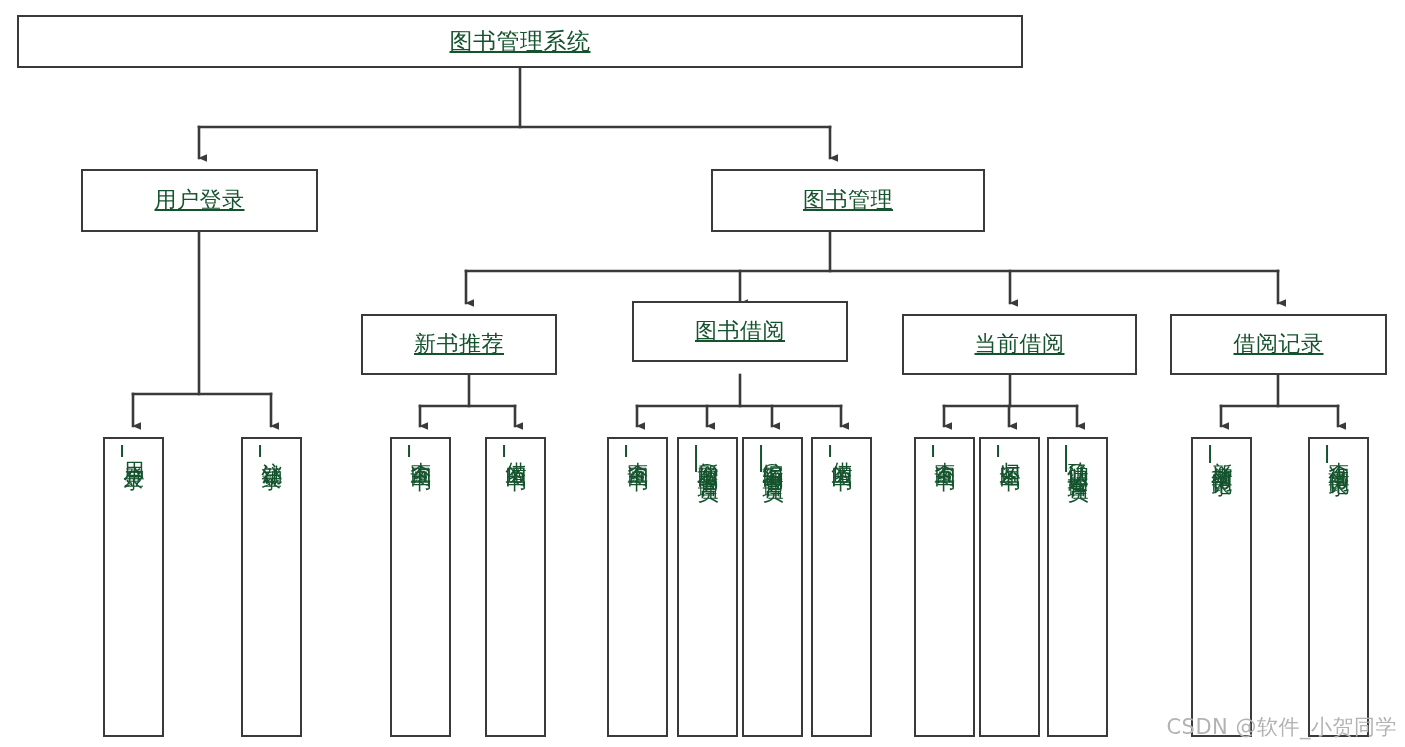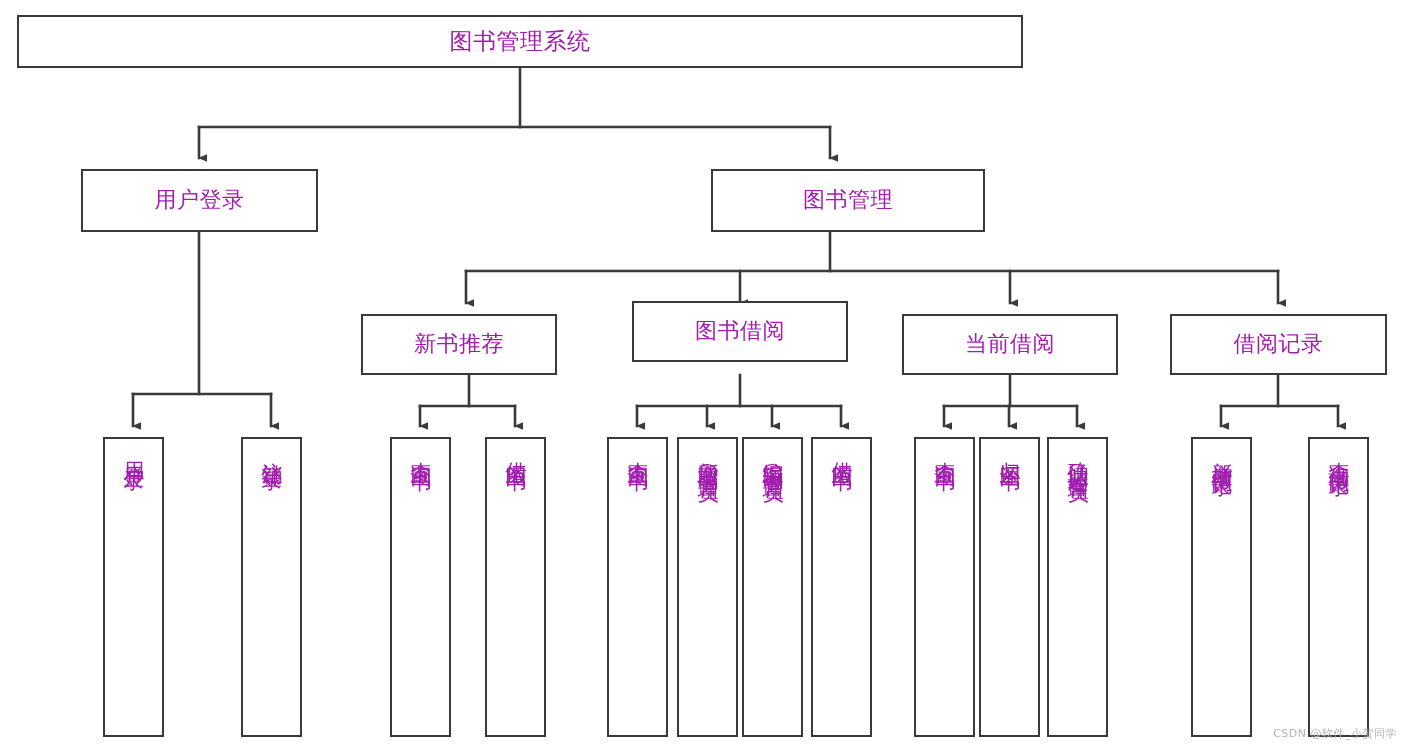--- a/index.html
+++ b/index.html
@@ -31,24 +31,25 @@
     position: absolute;
     box-sizing: border-box;
     border: 2px solid #3a3a3a;
     background: #ffffff;
     display: flex;
     align-items: center;
     justify-content: center;
     overflow: hidden;
   }
   .node-label {
-    color: #a21caf;
+    color: #14532d;
     letter-spacing: 0.5px;
     white-space: nowrap;
     line-height: 1.1;
+    text-decoration: underline;
   }
   .node-box.horizontal .node-label {
     writing-mode: horizontal-tb;
   }
   .node-box.vertical {
     align-items: flex-start;
     justify-content: center;
     padding-top: 6px;
   }
   .node-box.vertical .node-label {
@@ -58,21 +59,21 @@
     white-space: nowrap;
   }
   #node-root .node-label { font-size: 23px; }
   .lvl2 .node-label { font-size: 22px; }
   .lvl3 .node-label { font-size: 22px; }
   .leaf .node-label { font-size: 21px; }
   #watermark {
     position: absolute;
     right: 8px;
     bottom: 6px;
-    font-size: 11px;
+    font-size: 21px;
     color: #b3b3b3;
     letter-spacing: 0.5px;
     white-space: nowrap;
     pointer-events: none;
   }
 </style>
 </head>
 <body>
 
 <div id="diagram-root">
@@ -141,21 +142,21 @@
   </div>
 
   <div class="node-box horizontal lvl3" style="left:361px; top:314px; width:196px; height:61px;">
     <span class="node-label">新书推荐</span>
   </div>
 
   <div class="node-box horizontal lvl3" style="left:632px; top:301px; width:216px; height:61px;">
     <span class="node-label">图书借阅</span>
   </div>
 
-  <div class="node-box horizontal lvl3" style="left:902px; top:314px; width:216px; height:61px;">
+  <div class="node-box horizontal lvl3" style="left:902px; top:314px; width:235px; height:61px;">
     <span class="node-label">当前借阅</span>
   </div>
 
   <div class="node-box horizontal lvl3" style="left:1170px; top:314px; width:217px; height:61px;">
     <span class="node-label">借阅记录</span>
   </div>
 
   <div class="node-box vertical leaf" style="left:103px; top:437px; width:61px; height:300px;">
     <span class="node-label">用户登录</span>
   </div>

